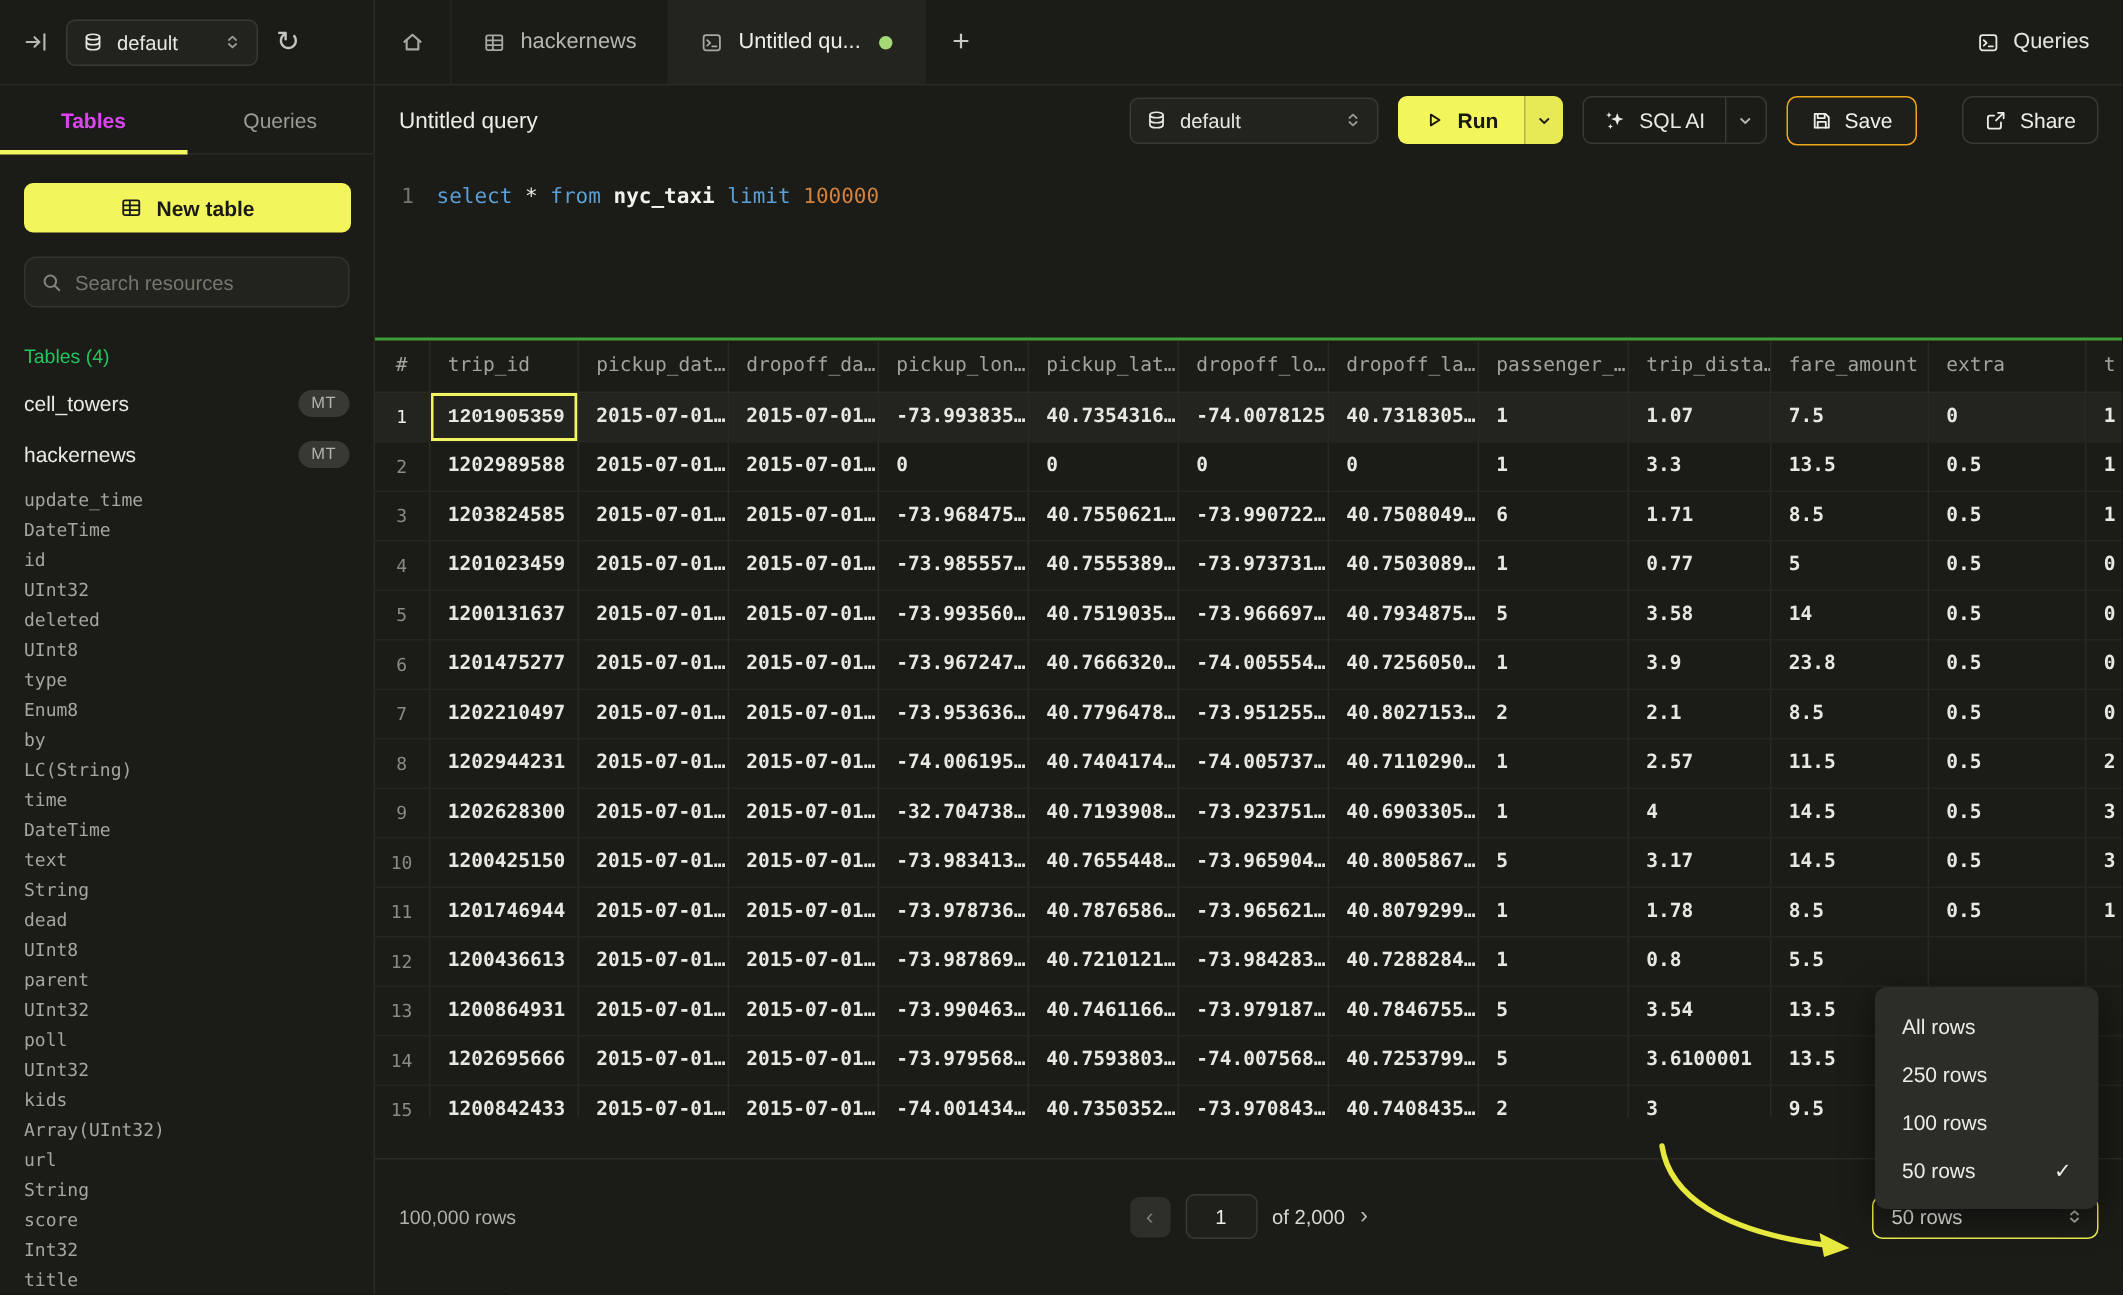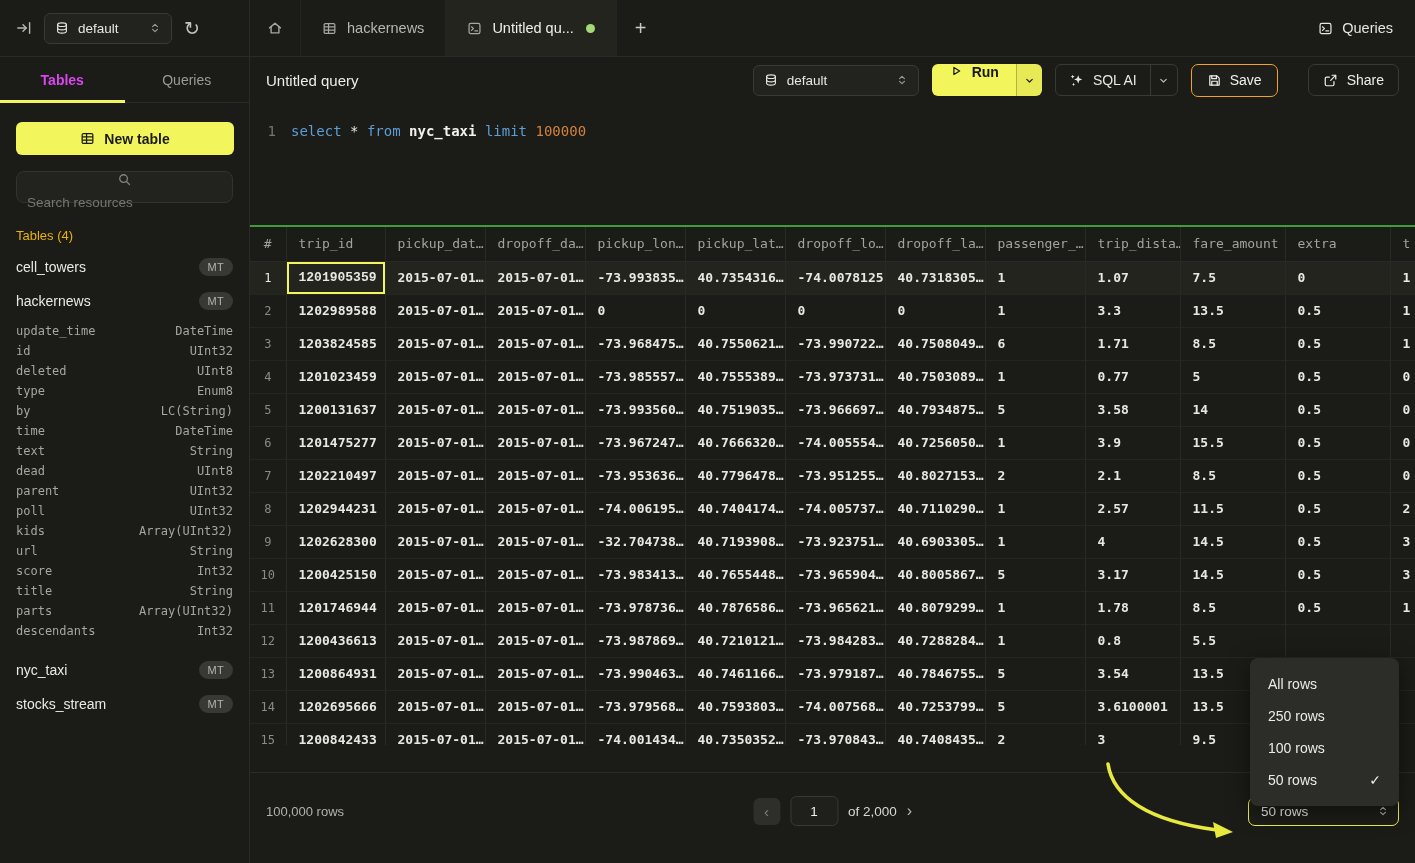--- a/index.html
+++ b/index.html
@@ -35,43 +35,43 @@
   .sidebar { position:absolute; top:57px; left:0; bottom:0; width:250px; border-right:1px solid #2b2b26; background:#1b1b17; }
   .side-tabs { height:46px; display:flex; border-bottom:1px solid #2b2b26; }
   .side-tab { flex:1; display:flex; align-items:center; justify-content:center; font-size:14px;
               color:#9b9b95; position:relative; cursor:pointer; }
   .side-tab.active { color:#d946ef; font-weight:700; }
   .side-tab.active::after { content:""; position:absolute; left:0; right:0; bottom:-1px; height:3px; background:#f3f55c; }
   .new-table-btn { margin:19px 16px 0; width:218px; height:33px; background:#f3f55c; border:none; border-radius:6px;
                    display:flex; align-items:center; justify-content:center; gap:9px; font-size:14px; font-weight:700;
                    color:#1b1b16; cursor:pointer; font-family:"Liberation Sans",sans-serif; }
   .search-box { margin:16px 16px 0; height:32px; background:#22221e; border:1px solid #33332e; border-radius:8px;
-                display:flex; align-items:center; gap:8px; padding:0 10px; color:#84847e;flex-direction:column; }
+                display:flex; align-items:center; gap:8px; padding:16px 10px; color:#84847e; }
   .search-box input { background:none; border:none; outline:none; color:#d6d6d1; font-size:13.5px; width:100%;
                       font-family:"Liberation Sans",sans-serif; }
   .search-box input::placeholder { color:#76766f; }
-  .section-label { margin:25px 16px 0; font-size:13px; color:#eab308; }
+  .section-label { margin:25px 16px 0; font-size:13px; color:#22c55e; }
   #sidebar-tables { margin-top:7px; }
   .tbl-row { display:flex; align-items:center; justify-content:space-between; padding:8px 16px; cursor:pointer; }
   .tbl-name { font-size:14px; color:#eaeae5; font-weight:500; }
   .badge { background:#38 38 34; background:#383834; color:#b3b3ad; font-size:11px; font-weight:400;
            padding:3px 9px; border-radius:10px; letter-spacing:.3px; }
   .engine-line { padding:0 16px 7px; font-size:12.5px; color:#8f8f89; margin-top:-3px; }
   .schema { padding:3px 16px 12px; }
   .schema-row { display:flex; justify-content:space-between; font-family:"DejaVu Sans Mono",monospace;
-                font-size:12px; color:#a6a6a0; line-height:20px; }
+                font-size:12px; color:#a6a6a0; line-height:20px;flex-direction:column; }
 
   
   .main { position:absolute; left:250px; top:57px; right:0; bottom:0; }
   .query-header { height:46px; display:flex; align-items:center; padding:0 16px; }
   .query-title { font-size:15px; color:#ededE8; color:#edede8; }
   .qh-actions { margin-left:auto; display:flex; align-items:center; gap:13px; }
   .toolbar-db { width:166px; }
   .run-split { display:flex; height:32px; border-radius:6px; overflow:hidden; }
-  .run-main { display:flex; gap:9px; background:#f3f55c; color:#171713; font-size:14px;
+  .run-main { display:flex; align-items:center; gap:9px; background:#f3f55c; color:#171713; font-size:14px;
               font-weight:700; padding:0 17px; border:none; cursor:pointer; font-family:"Liberation Sans",sans-serif; }
   .run-caret { width:26px; background:#e7e955; border:none; border-left:1px solid rgba(20,20,10,.25);
                display:flex; align-items:center; justify-content:center; color:#22221c; cursor:pointer; }
   .sqlai-split { display:flex; height:32px; border:1px solid #3a3a35; border-radius:6px; overflow:hidden; }
   .sqlai-main { display:flex; align-items:center; gap:9px; background:none; border:none; color:#e9e9e4;
                 font-size:14px; padding:0 13px; cursor:pointer; font-family:"Liberation Sans",sans-serif; }
   .sqlai-caret { width:27px; background:none; border:none; border-left:1px solid #3a3a35; color:#b5b5af;
                  display:flex; align-items:center; justify-content:center; cursor:pointer; }
   .save-btn { height:33px; display:flex; align-items:center; gap:8px; padding:0 15px; background:#1e1e1a;
               border:1.5px solid #efa51c; border-radius:7px; color:#f0f0eb; font-size:14px; font-weight:500;
@@ -499,21 +499,21 @@
               <td class="rownum">6</td>
               <td>1201475277</td>
               <td>2015-07-01…</td>
               <td>2015-07-01…</td>
               <td>-73.967247…</td>
               <td>40.7666320…</td>
               <td>-74.005554…</td>
               <td>40.7256050…</td>
               <td>1</td>
               <td>3.9</td>
-              <td>15.5</td>
+              <td>23.8</td>
               <td>0.5</td>
               <td>0</td>
             </tr>
             <tr>
               <td class="rownum">7</td>
               <td>1202210497</td>
               <td>2015-07-01…</td>
               <td>2015-07-01…</td>
               <td>-73.953636…</td>
               <td>40.7796478…</td>

